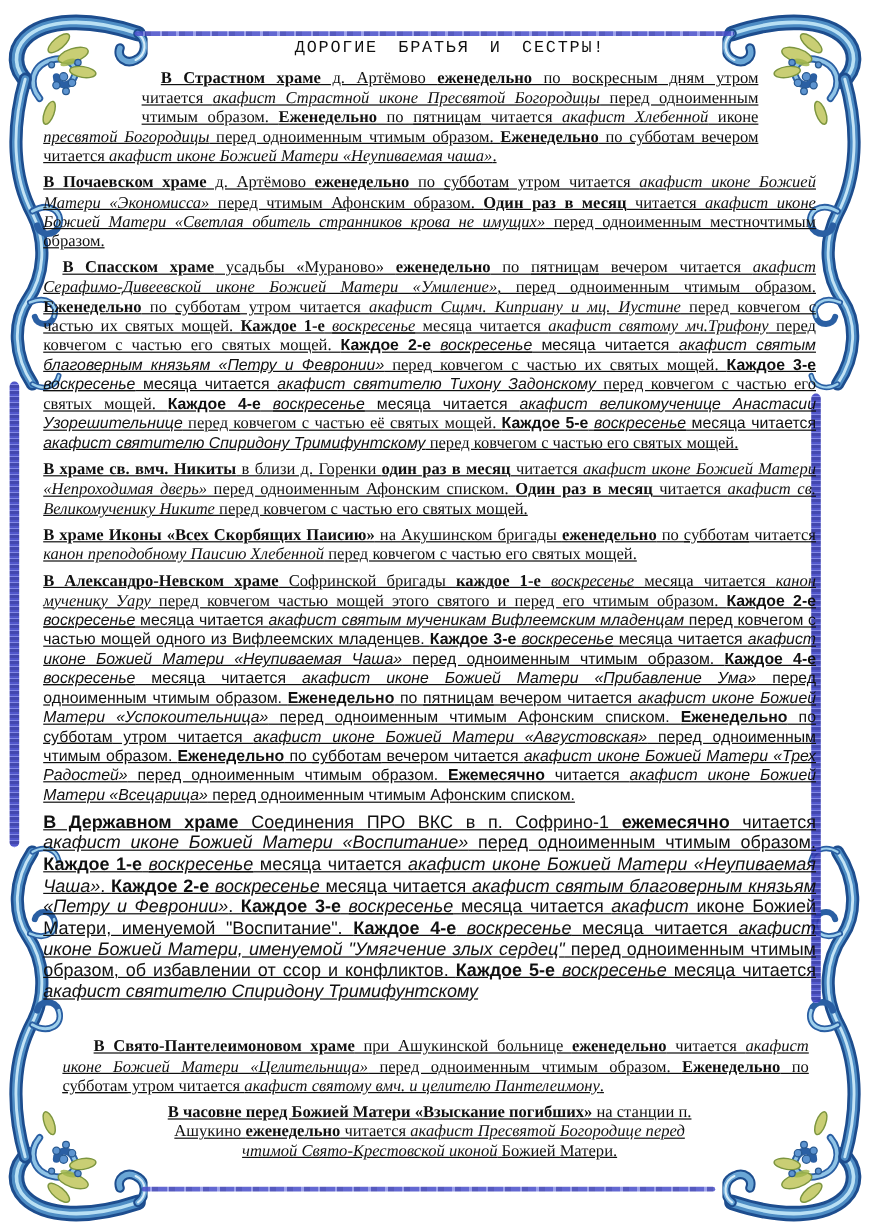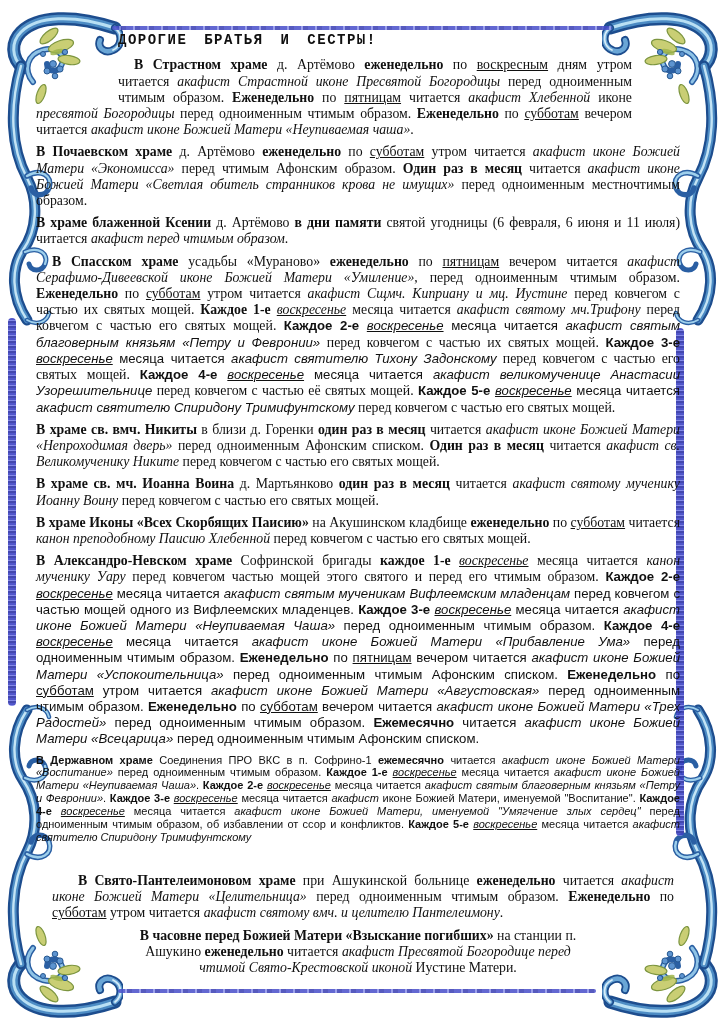--- a/index.html
+++ b/index.html
@@ -18,26 +18,26 @@
   .vstrip.right{right:40px;top:328px;height:508px;}
   .hline{position:absolute;height:4px;border-radius:2px;
         background:repeating-linear-gradient(90deg,#474dc9 0 7px,#8a90e8 7px 9px,#383db3 9px 14px);
         opacity:.85;}
   .hline.top{top:26px;left:112px;right:112px;}
   .hline.bottom{bottom:31px;left:118px;right:128px;}
   
   .content{position:absolute;left:36px;right:44px;top:30px;font-size:13.8px;line-height:1.175;}
   .float-tl{float:left;width:82px;height:76px;}
   .float-tr{float:right;width:48px;height:112px;}
-  .doc-title{font-family:"Liberation Mono","DejaVu Sans Mono",monospace;font-weight:bold;
-        font-size:14px;letter-spacing:1.5px;word-spacing:7px;margin:2px 0 9px 0;}
-  .para{margin:0 0 6px 0;text-align:justify;}
+  .doc-title{font-family:"Liberation Mono","DejaVu Sans Mono",monospace;font-weight:normal;
+        font-size:14px;letter-spacing:1.5px;word-spacing:7px;text-align:center;margin:2px 0 9px 0;}
+  .para{margin:0 0 6px 0;text-align:justify;text-decoration:underline;}
   .para.indent{text-indent:16px;}
   .para.indent2{text-indent:26px;margin-top:29px;}
-  .para.sansbase{font-family:"Liberation Sans",sans-serif;font-size:11px;}
+  .para.sansbase{font-family:"Liberation Sans",sans-serif;font-size:15px;}
   .para.padded{margin-left:16px;margin-right:6px;}
   .para.center{text-align:center;margin-left:86px;margin-right:86px;}
   .b{font-weight:bold;}
   .i{font-style:italic;}
   .u{text-decoration:underline;}
   .fs{font-family:"Liberation Sans",sans-serif;font-size:13.2px;}
 </style>
 </head>
 <body>
 
@@ -103,25 +103,23 @@
   <div class="hline top"></div>
   <div class="hline bottom"></div>
 
   <div class="content">
     <div class="float-tl"></div>
     <div class="float-tr"></div>
     <h1 class="doc-title">ДОРОГИЕ БРАТЬЯ И СЕСТРЫ!</h1>
     <div id="paragraphs">
         <p class="para indent"><span class="b">В Страстном храме</span><span> д. Артёмово </span><span class="b">еженедельно</span><span> по </span><span class="u">воскресным</span><span> дням утром читается </span><span class="i">акафист Страстной иконе Пресвятой Богородицы</span><span> перед одноименным чтимым образом. </span><span class="b">Еженедельно</span><span> по </span><span class="u">пятницам</span><span> читается </span><span class="i">акафист Хлебенной</span><span> иконе </span><span class="i">пресвятой Богородицы</span><span> перед одноименным чтимым образом. </span><span class="b">Еженедельно</span><span> по </span><span class="u">субботам</span><span> вечером читается </span><span class="i">акафист иконе Божией Матери «Неупиваемая чаша»</span><span>.</span></p>
         <p class="para"><span class="b">В Почаевском храме</span><span> д. Артёмово </span><span class="b">еженедельно</span><span> по </span><span class="u">субботам</span><span> утром читается </span><span class="i">акафист иконе Божией Матери «Экономисса»</span><span> перед чтимым Афонским образом. </span><span class="b">Один раз в месяц</span><span> читается </span><span class="i">акафист иконе Божией Матери «Светлая обитель странников крова не имущих»</span><span> перед одноименным местночтимым образом.</span></p>
-        <p class="para"><span class="b">В храме блаженной Ксении</span><span> д. Артёмово </span><span class="b">в дни памяти</span><span> святой угодницы (6 февраля, 6 июня и 11 июля) читается </span><span class="i">акафист перед чтимым образом</span><span>.</span></p>
         <p class="para indent"><span class="b">В Спасском храме</span><span> усадьбы «Мураново» </span><span class="b">еженедельно</span><span> по </span><span class="u">пятницам</span><span> вечером читается </span><span class="i">акафист Серафимо-Дивеевской иконе Божией Матери «Умиление»</span><span>, перед одноименным чтимым образом. </span><span class="b">Еженедельно</span><span> по </span><span class="u">субботам</span><span> утром читается </span><span class="i">акафист Сщмч. Киприану и мц. Иустине</span><span> перед ковчегом с частью их святых мощей. </span><span class="b">Каждое 1-е</span><span> </span><span class="i u">воскресенье</span><span> месяца читается </span><span class="i">акафист святому мч.Трифону</span><span> перед ковчегом с частью его святых мощей. </span><span class="b fs">Каждое 2-е</span><span class="fs"> </span><span class="i u fs">воскресенье</span><span class="fs"> месяца читается </span><span class="i fs">акафист святым благоверным князьям «Петру и Февронии»</span><span> перед ковчегом с частью их святых мощей. </span><span class="b fs">Каждое 3-е</span><span class="fs"> </span><span class="i u fs">воскресенье</span><span class="fs"> месяца читается </span><span class="i fs">акафист святителю Тихону Задонскому</span><span> перед ковчегом с частью его святых мощей. </span><span class="b fs">Каждое 4-е</span><span class="fs"> </span><span class="i u fs">воскресенье</span><span class="fs"> месяца читается </span><span class="i fs">акафист великомученице Анастасии Узорешительнице</span><span> перед ковчегом с частью её святых мощей. </span><span class="b fs">Каждое 5-е</span><span class="fs"> </span><span class="i u fs">воскресенье</span><span class="fs"> месяца читается </span><span class="i fs">акафист святителю Спиридону Тримифунтскому</span><span> перед ковчегом с частью его святых мощей.</span></p>
         <p class="para"><span class="b">В храме св. вмч. Никиты</span><span> в близи д. Горенки </span><span class="b">один раз в месяц</span><span> читается </span><span class="i">акафист иконе Божией Матери «Непроходимая дверь»</span><span> перед одноименным Афонским списком. </span><span class="b">Один раз в месяц</span><span> читается </span><span class="i">акафист св. Великомученику Никите</span><span> перед ковчегом с частью его святых мощей.</span></p>
-        <p class="para"><span class="b">В храме св. мч. Иоанна Воина</span><span> д. Мартьянково </span><span class="b">один раз в месяц</span><span> читается </span><span class="i">акафист святому мученику Иоанну Воину</span><span> перед ковчегом с частью его святых мощей.</span></p>
-        <p class="para"><span class="b">В храме Иконы «Всех Скорбящих Паисию»</span><span> на Акушинском кладбище </span><span class="b">еженедельно</span><span> по </span><span class="u">субботам</span><span> читается </span><span class="i">канон преподобному Паисию Хлебенной</span><span> перед ковчегом с частью его святых мощей.</span></p>
+        <p class="para"><span class="b">В храме Иконы «Всех Скорбящих Паисию»</span><span> на Акушинском бригады </span><span class="b">еженедельно</span><span> по </span><span class="u">субботам</span><span> читается </span><span class="i">канон преподобному Паисию Хлебенной</span><span> перед ковчегом с частью его святых мощей.</span></p>
         <p class="para"><span class="b">В Александро-Невском храме</span><span> Софринской бригады </span><span class="b">каждое 1-е</span><span> </span><span class="i u">воскресенье</span><span> месяца читается </span><span class="i">канон мученику Уару</span><span> перед ковчегом частью мощей этого святого и перед его чтимым образом. </span><span class="b fs">Каждое 2-е</span><span class="fs"> </span><span class="i u fs">воскресенье</span><span class="fs"> месяца читается </span><span class="i fs">акафист святым мученикам Вифлеемским младенцам</span><span class="fs"> перед ковчегом с частью мощей одного из Вифлеемских младенцев. </span><span class="b fs">Каждое 3-е</span><span class="fs"> </span><span class="i u fs">воскресенье</span><span class="fs"> месяца читается </span><span class="i fs">акафист иконе Божией Матери «Неупиваемая Чаша»</span><span class="fs"> перед одноименным чтимым образом. </span><span class="b fs">Каждое 4-е</span><span class="fs"> </span><span class="i u fs">воскресенье</span><span class="fs"> месяца читается </span><span class="i fs">акафист иконе Божией Матери «Прибавление Ума»</span><span class="fs"> перед одноименным чтимым образом. </span><span class="b fs">Еженедельно</span><span class="fs"> по </span><span class="u fs">пятницам</span><span class="fs"> вечером читается </span><span class="i fs">акафист иконе Божией Матери «Успокоительница»</span><span class="fs"> перед одноименным чтимым Афонским списком. </span><span class="b fs">Еженедельно</span><span class="fs"> по </span><span class="u fs">субботам</span><span class="fs"> утром читается </span><span class="i fs">акафист иконе Божией Матери «Августовская»</span><span class="fs"> перед одноименным чтимым образом. </span><span class="b fs">Еженедельно</span><span class="fs"> по </span><span class="u fs">субботам</span><span class="fs"> вечером читается </span><span class="i fs">акафист иконе Божией Матери «Трех Радостей»</span><span class="fs"> перед одноименным чтимым образом. </span><span class="b fs">Ежемесячно</span><span class="fs"> читается </span><span class="i fs">акафист иконе Божией Матери «Всецарица»</span><span class="fs"> перед одноименным чтимым Афонским списком.</span></p>
         <p class="para sansbase"><span class="b">В Державном храме</span><span> Соединения ПРО ВКС в п. Софрино-1 </span><span class="b">ежемесячно</span><span> читается </span><span class="i">акафист иконе Божией Матери «Воспитание»</span><span> перед одноименным чтимым образом. </span><span class="b">Каждое 1-е</span><span> </span><span class="i u">воскресенье</span><span> месяца читается </span><span class="i">акафист иконе Божией Матери «Неупиваемая Чаша»</span><span>. </span><span class="b">Каждое 2-е</span><span> </span><span class="i u">воскресенье</span><span> месяца читается </span><span class="i">акафист святым благоверным князьям «Петру и Февронии»</span><span>. </span><span class="b">Каждое 3-е</span><span> </span><span class="i u">воскресенье</span><span> месяца читается </span><span class="i">акафист</span><span> иконе Божией Матери, именуемой "Воспитание". </span><span class="b">Каждое 4-е</span><span> </span><span class="i u">воскресенье</span><span> месяца читается </span><span class="i">акафист иконе Божией Матери, именуемой "Умягчение злых сердец"</span><span> перед одноименным чтимым образом, об избавлении от ссор и конфликтов. </span><span class="b">Каждое 5-е</span><span> </span><span class="i u">воскресенье</span><span> месяца читается </span><span class="i">акафист святителю Спиридону Тримифунтскому</span></p>
         <p class="para indent2 padded"><span class="b">В Свято-Пантелеимоновом храме</span><span> при Ашукинской больнице </span><span class="b">еженедельно</span><span> читается </span><span class="i">акафист иконе Божией Матери «Целительница»</span><span> перед одноименным чтимым образом. </span><span class="b">Еженедельно</span><span> по </span><span class="u">субботам</span><span> утром читается </span><span class="i">акафист святому вмч. и целителю Пантелеимону</span><span>.</span></p>
-        <p class="para center"><span class="b">В часовне перед Божией Матери «Взыскание погибших»</span><span> на станции п. Ашукино </span><span class="b">еженедельно</span><span> читается </span><span class="i">акафист Пресвятой Богородице перед чтимой Свято-Крестовской иконой</span><span> Иустине Матери.</span></p>
+        <p class="para center"><span class="b">В часовне перед Божией Матери «Взыскание погибших»</span><span> на станции п. Ашукино </span><span class="b">еженедельно</span><span> читается </span><span class="i">акафист Пресвятой Богородице перед чтимой Свято-Крестовской иконой</span><span> Божией Матери.</span></p>
       </div>
   </div>
 
 </div>
 
 </body></html>

